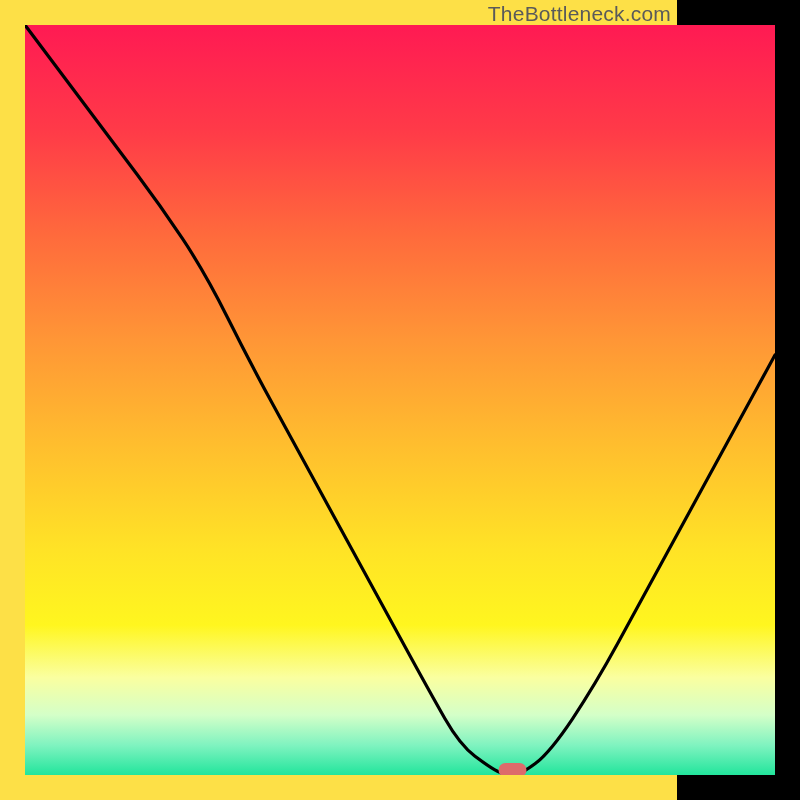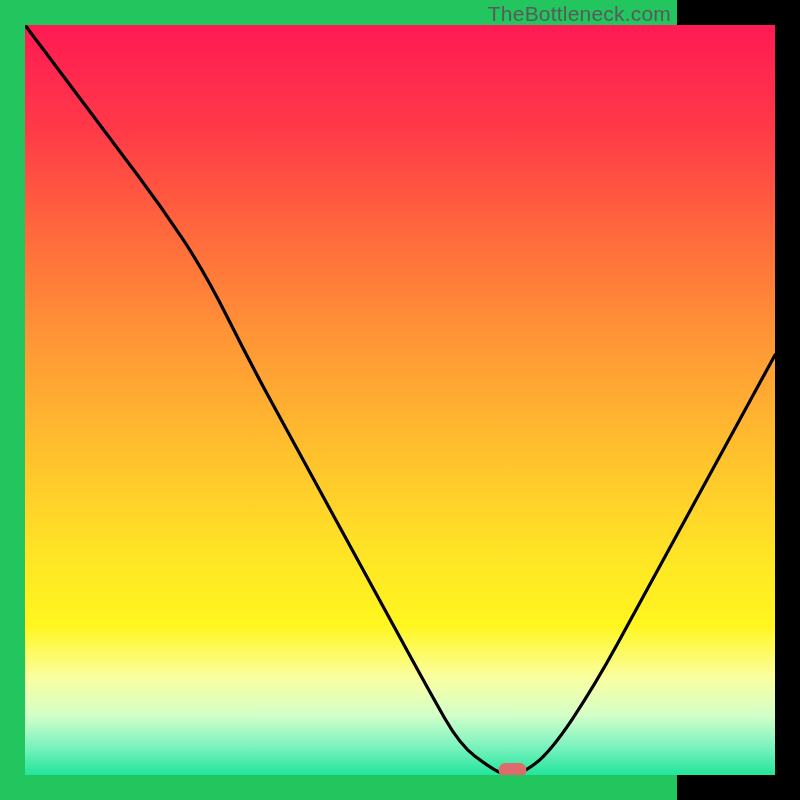--- a/index.html
+++ b/index.html
@@ -8,21 +8,21 @@
     width: 800px;
     height: 800px;
     background: #000;
     overflow: hidden;
     font-family: Arial, Helvetica, sans-serif;
   }
   .frame {
     position: relative;
     width: 677px;
     height: 800px;
-    background: #22c55e;
+    background: #fde047;
   }
   .watermark {
     position: absolute;
     top: 2px;
     right: 6px;
     color: #5a5a5a;
     font-size: 21px;
     font-weight: 500;
     letter-spacing: 0.2px;
     z-index: 30;

